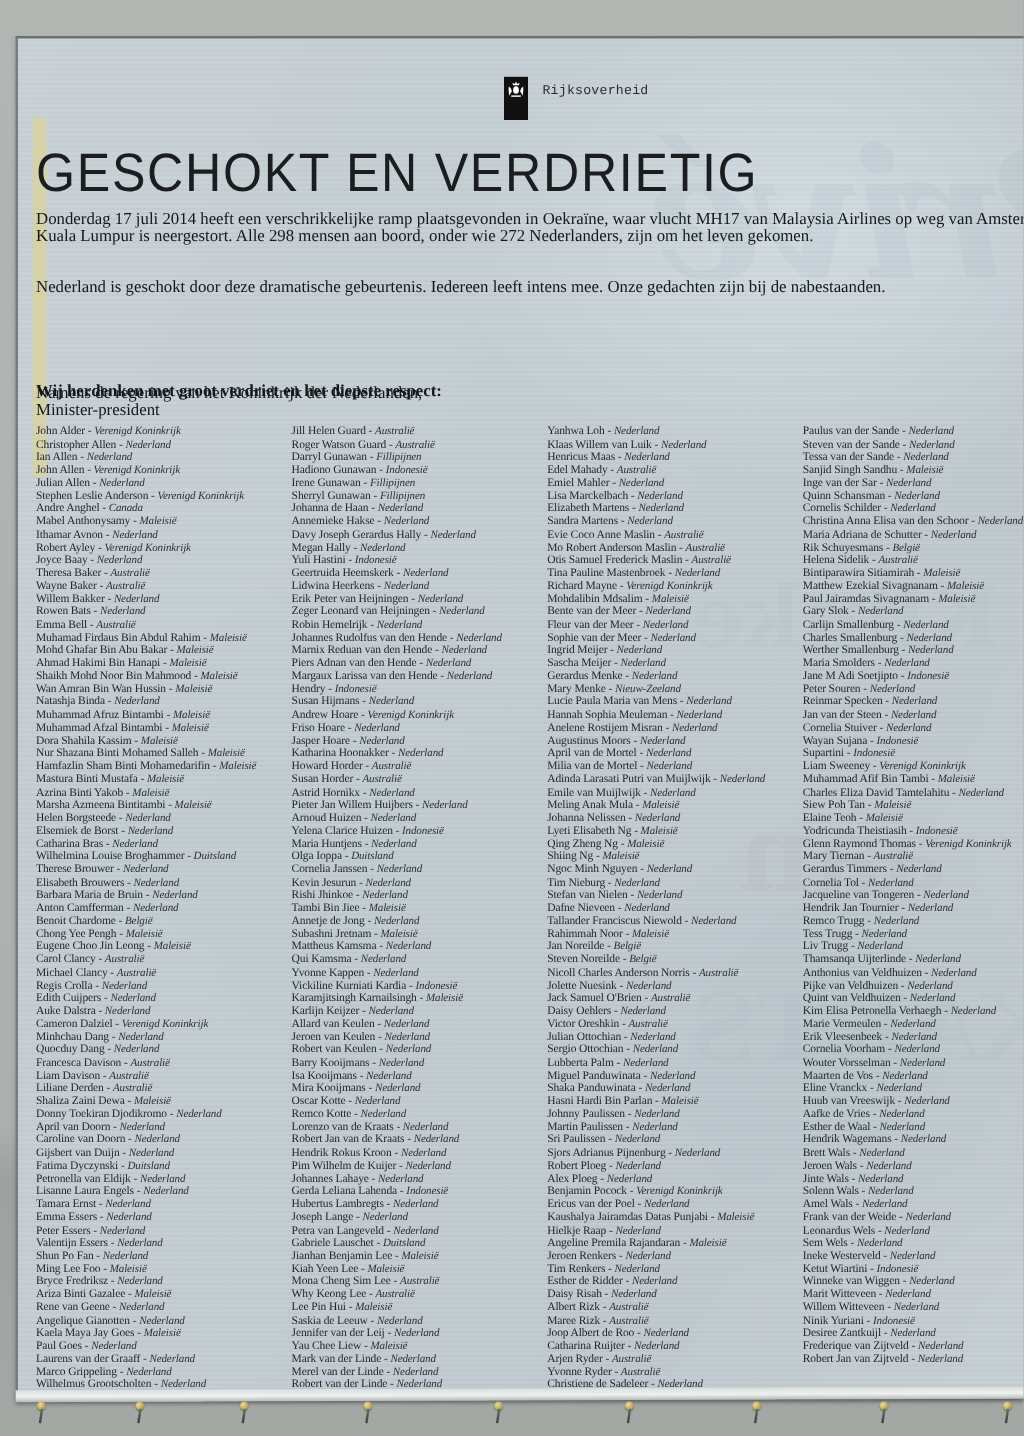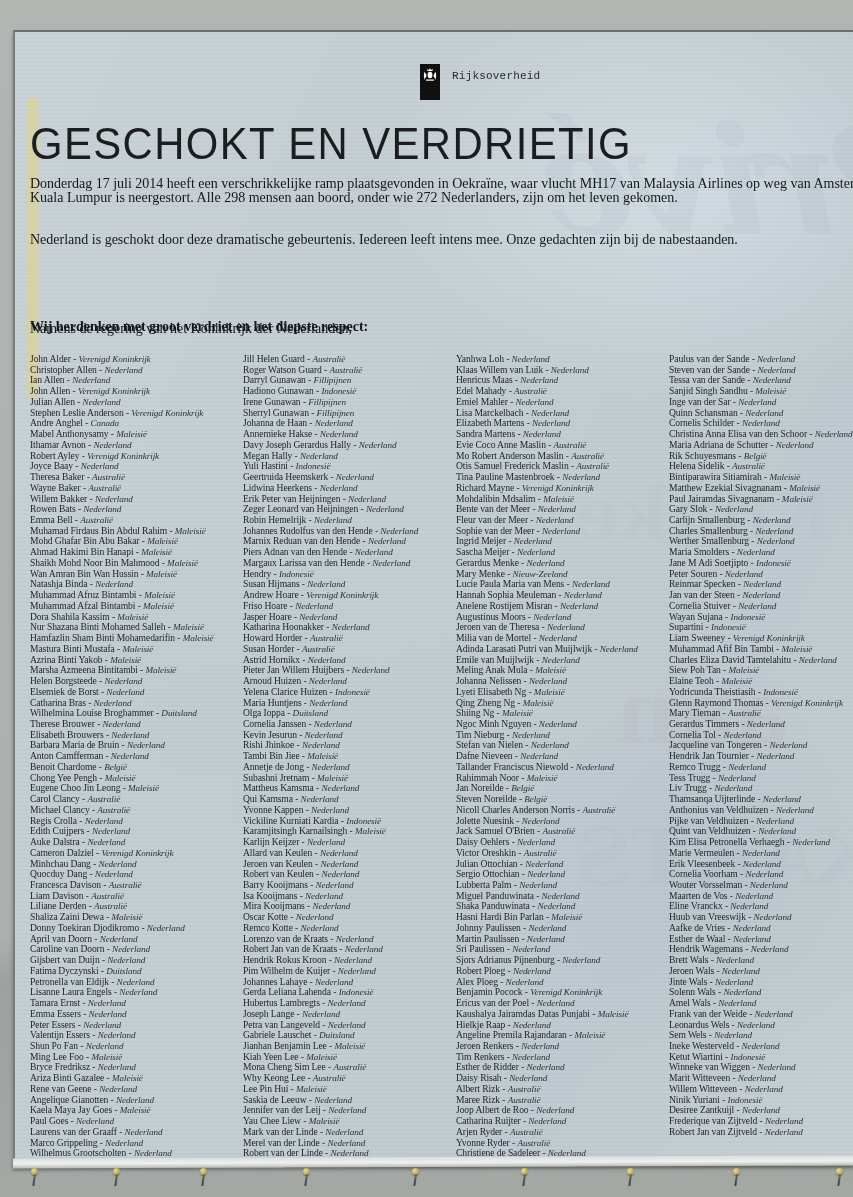--- a/index.html
+++ b/index.html
@@ -139,20 +139,21 @@
     <div>Donderdag 17 juli 2014 heeft een verschrikkelijke ramp plaatsgevonden in Oekraïne, waar vlucht MH17 van Malaysia Airlines op weg van Amsterdam naar</div>
     <div>Kuala Lumpur is neergestort. Alle 298 mensen aan boord, onder wie 272 Nederlanders, zijn om het leven gekomen.</div>
   </div>
 
   <div class="para p2">
     <div>Nederland is geschokt door deze dramatische gebeurtenis. Iedereen leeft intens mee. Onze gedachten zijn bij de nabestaanden.</div>
   </div>
 
   <div class="para sig">
     <div>Namens de regering van het Koninkrijk der Nederlanden,</div>
+    <div>Minister-president</div>
   </div>
 
   <div class="para list-intro">Wij herdenken met groot verdriet en het diepste respect:</div>
 
   <div class="names">
       <div class="vcol">
         <div class="entry"><span class="vname">John Alder</span><span class="vsep"> - </span><span class="vcountry">Verenigd Koninkrijk</span></div>
         <div class="entry"><span class="vname">Christopher Allen</span><span class="vsep"> - </span><span class="vcountry">Nederland</span></div>
         <div class="entry"><span class="vname">Ian Allen</span><span class="vsep"> - </span><span class="vcountry">Nederland</span></div>
         <div class="entry"><span class="vname">John Allen</span><span class="vsep"> - </span><span class="vcountry">Verenigd Koninkrijk</span></div>
@@ -324,21 +325,21 @@
         <div class="entry"><span class="vname">Fleur van der Meer</span><span class="vsep"> - </span><span class="vcountry">Nederland</span></div>
         <div class="entry"><span class="vname">Sophie van der Meer</span><span class="vsep"> - </span><span class="vcountry">Nederland</span></div>
         <div class="entry"><span class="vname">Ingrid Meijer</span><span class="vsep"> - </span><span class="vcountry">Nederland</span></div>
         <div class="entry"><span class="vname">Sascha Meijer</span><span class="vsep"> - </span><span class="vcountry">Nederland</span></div>
         <div class="entry"><span class="vname">Gerardus Menke</span><span class="vsep"> - </span><span class="vcountry">Nederland</span></div>
         <div class="entry"><span class="vname">Mary Menke</span><span class="vsep"> - </span><span class="vcountry">Nieuw-Zeeland</span></div>
         <div class="entry"><span class="vname">Lucie Paula Maria van Mens</span><span class="vsep"> - </span><span class="vcountry">Nederland</span></div>
         <div class="entry"><span class="vname">Hannah Sophia Meuleman</span><span class="vsep"> - </span><span class="vcountry">Nederland</span></div>
         <div class="entry"><span class="vname">Anelene Rostijem Misran</span><span class="vsep"> - </span><span class="vcountry">Nederland</span></div>
         <div class="entry"><span class="vname">Augustinus Moors</span><span class="vsep"> - </span><span class="vcountry">Nederland</span></div>
-        <div class="entry"><span class="vname">Jeroen van de Theresa</span><span class="vsep"> - </span><span class="vcountry">Nederland</span></div>
+        <div class="entry"><span class="vname">April van de Mortel</span><span class="vsep"> - </span><span class="vcountry">Nederland</span></div>
         <div class="entry"><span class="vname">Milia van de Mortel</span><span class="vsep"> - </span><span class="vcountry">Nederland</span></div>
         <div class="entry"><span class="vname">Adinda Larasati Putri van Muijlwijk</span><span class="vsep"> - </span><span class="vcountry">Nederland</span></div>
         <div class="entry"><span class="vname">Emile van Muijlwijk</span><span class="vsep"> - </span><span class="vcountry">Nederland</span></div>
         <div class="entry"><span class="vname">Meling Anak Mula</span><span class="vsep"> - </span><span class="vcountry">Maleisië</span></div>
         <div class="entry"><span class="vname">Johanna Nelissen</span><span class="vsep"> - </span><span class="vcountry">Nederland</span></div>
         <div class="entry"><span class="vname">Lyeti Elisabeth Ng</span><span class="vsep"> - </span><span class="vcountry">Maleisië</span></div>
         <div class="entry"><span class="vname">Qing Zheng Ng</span><span class="vsep"> - </span><span class="vcountry">Maleisië</span></div>
         <div class="entry"><span class="vname">Shiing Ng</span><span class="vsep"> - </span><span class="vcountry">Maleisië</span></div>
         <div class="entry"><span class="vname">Ngoc Minh Nguyen</span><span class="vsep"> - </span><span class="vcountry">Nederland</span></div>
         <div class="entry"><span class="vname">Tim Nieburg</span><span class="vsep"> - </span><span class="vcountry">Nederland</span></div>

